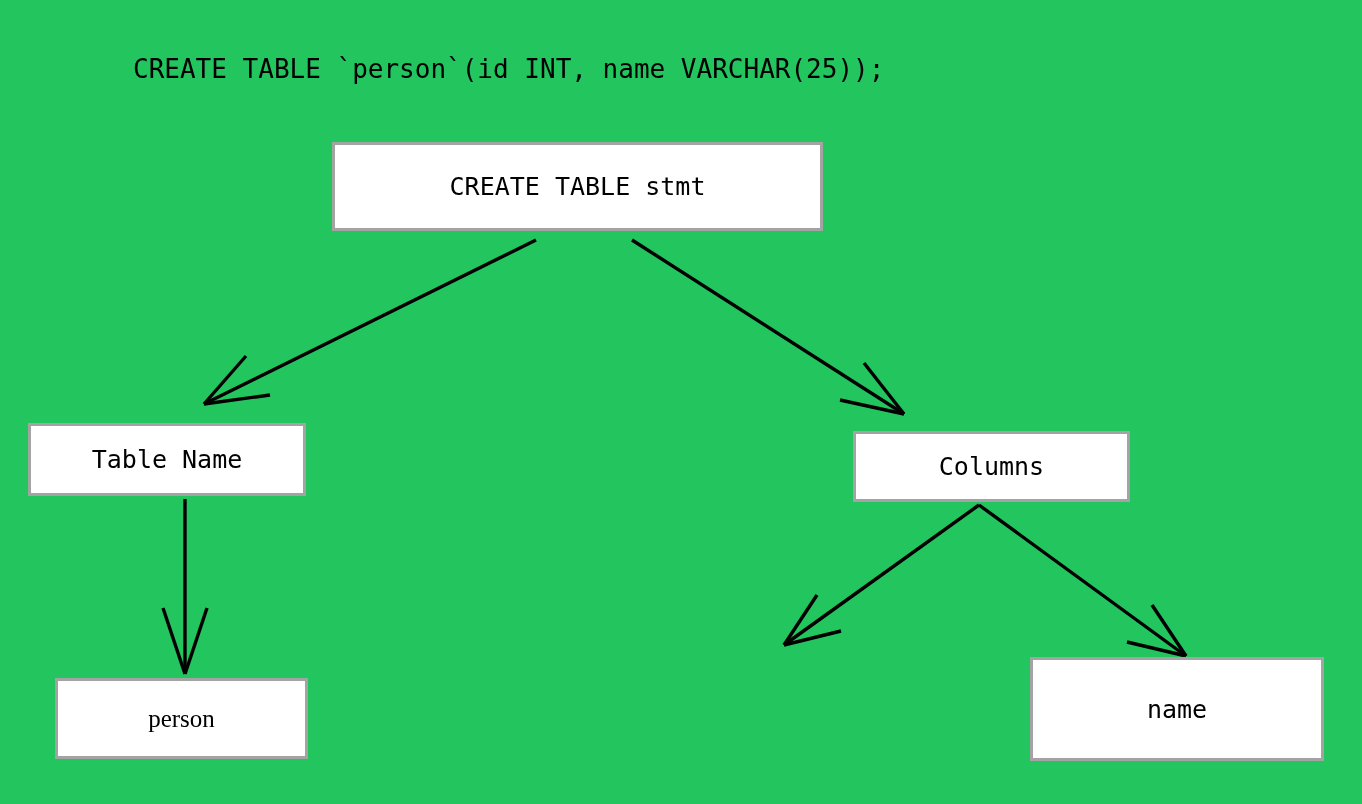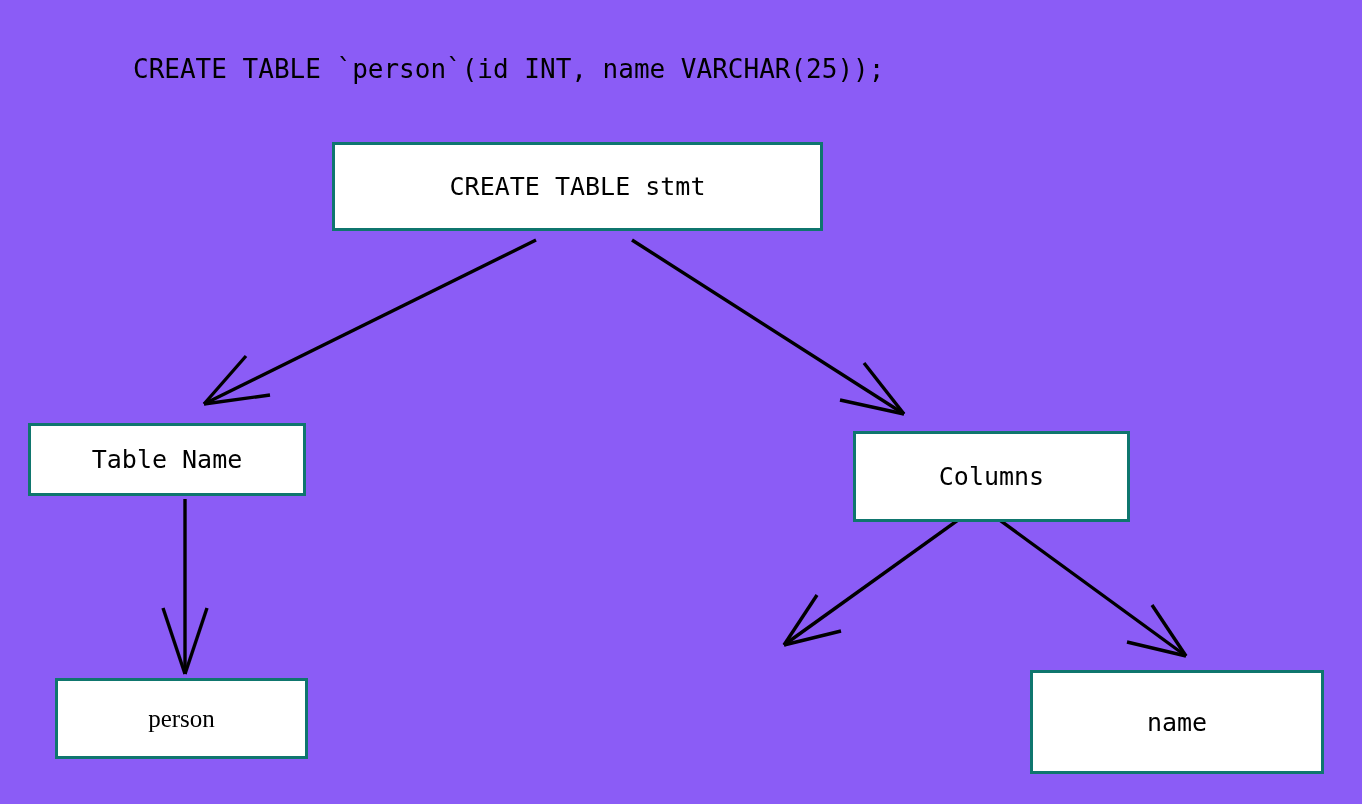--- a/index.html
+++ b/index.html
@@ -5,21 +5,21 @@
 <style>
   html, body {
     margin: 0;
     padding: 0;
     background: #ffffff;
   }
   #canvas {
     position: relative;
     width: 1362px;
     height: 804px;
-    background: #8b5cf6;
+    background: #22c55e;
     overflow: hidden;
     font-family: "DejaVu Sans Mono", "Liberation Mono", monospace;
   }
 
   
   #sql-title {
     position: absolute;
     left: 133px;
     top: 52px;
     font-size: 26px;
@@ -27,43 +27,43 @@
     letter-spacing: 0px;
     color: #000000;
     white-space: pre;
     font-family: "DejaVu Sans Mono", "Liberation Mono", monospace;
   }
 
   
   .node {
     position: absolute;
     box-sizing: border-box;
-    border: 3px solid #0f766e;
+    border: 3px solid #a3a3a3;
     background: #ffffff;
     display: flex;
     flex-direction: column;
     align-items: center;
     justify-content: center;
     color: #000000;
     font-family: "DejaVu Sans Mono", "Liberation Mono", monospace;
     font-size: 25px;
     line-height: 31px;
     text-align: center;
     white-space: pre;
     user-select: none;
   }
   .node .line { display: block; }
 
   
   #node-root     { left: 332px;  top: 142px; width: 491px; height: 89px;  }
   #node-tablename{ left: 28px;   top: 423px; width: 278px; height: 73px;  }
-  #node-columns  { left: 853px;  top: 431px; width: 277px; height: 91px;  }
+  #node-columns  { left: 853px;  top: 431px; width: 277px; height: 71px;  }
   #node-person   { left: 55px;   top: 678px; width: 253px; height: 81px; font-family: Liberation Serif, serif;  }
   #node-col-id   { left: 635px;  top: 666px; width: 253px; height: 101px; }
-  #node-col-name { left: 1030px; top: 657px; width: 294px; height: 104px; margin-top: 13px; }
+  #node-col-name { left: 1030px; top: 657px; width: 294px; height: 104px; }
 
   
   #edges {
     position: absolute;
     left: 0; top: 0;
     width: 1362px;
     height: 804px;
     pointer-events: none;
   }
   #edges line {

